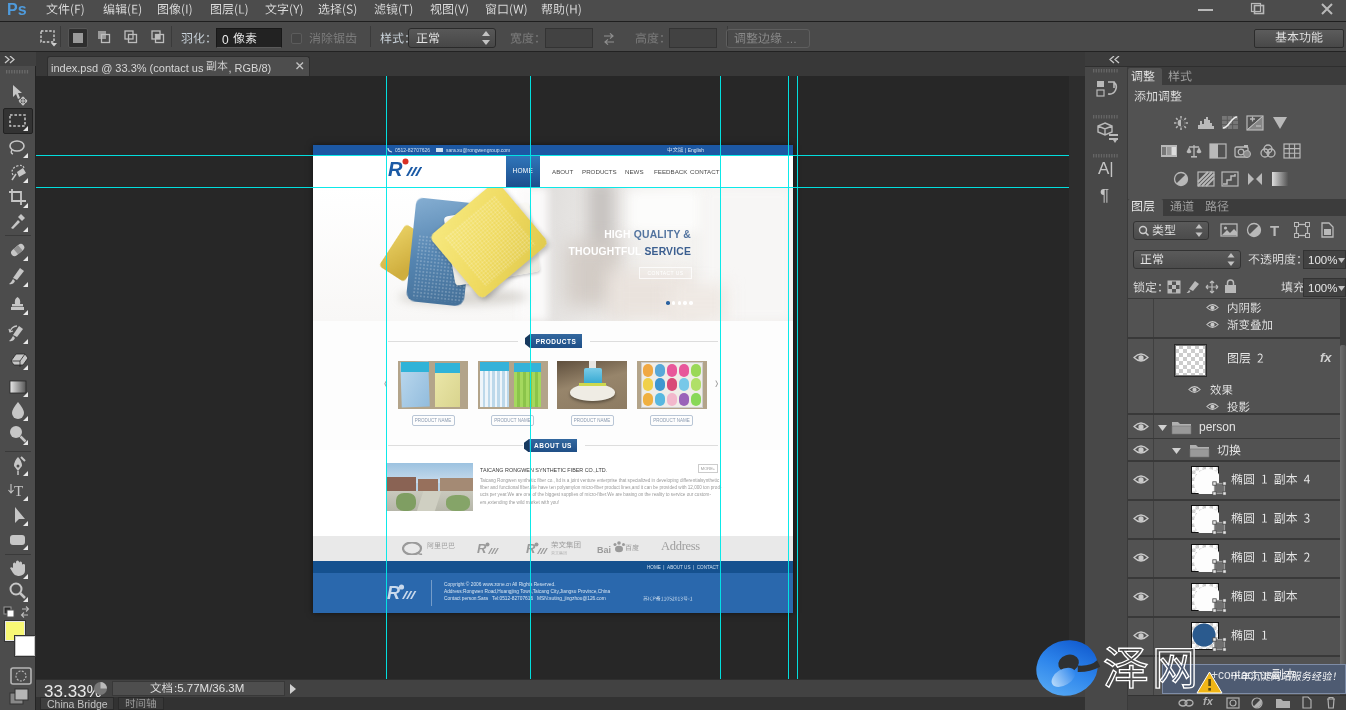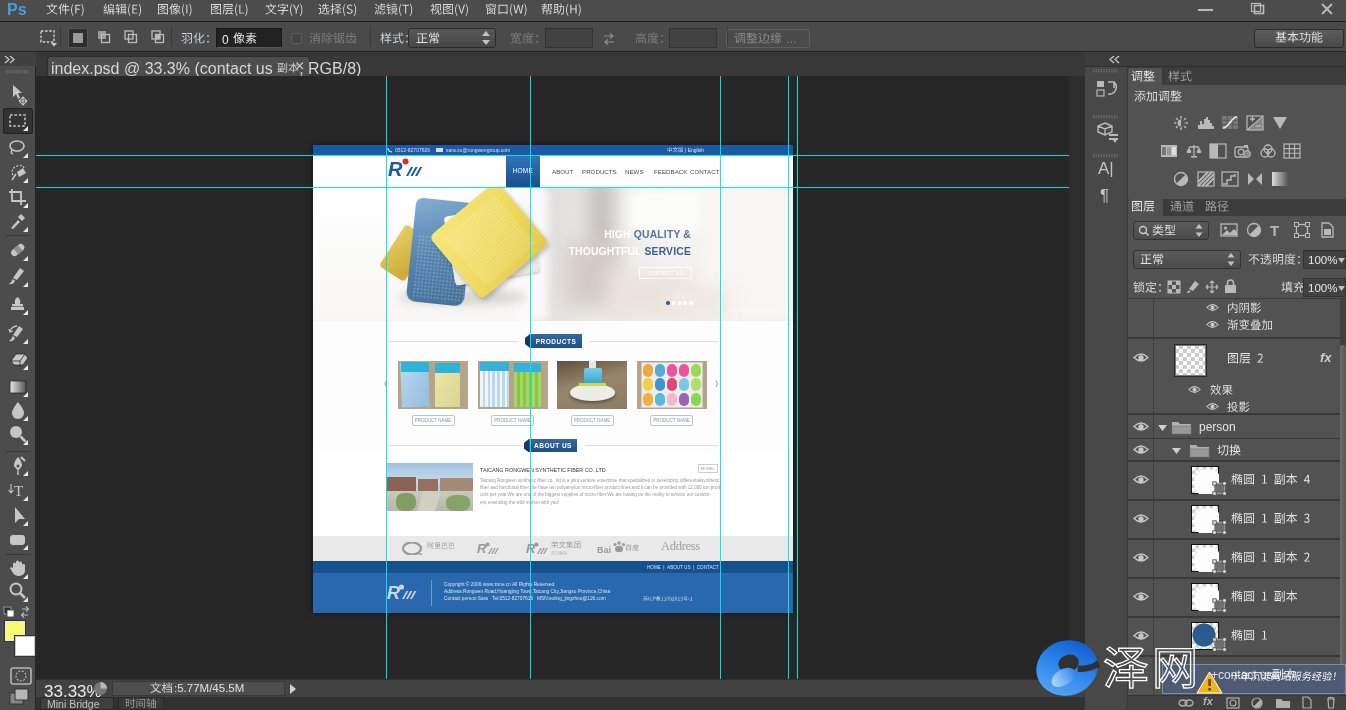--- a/index.html
+++ b/index.html
@@ -145,21 +145,21 @@
     </svg>
 <div class="ab" style="left:786px;top:33px;font-size:11px;color:#8a8a8a">…</div>
 <div style="position:absolute;left:1254px;top:29px;width:90px;height:19px;background:linear-gradient(#5c5c5c,#484848);border:1px solid #2c2c2c;border-radius:2px"></div>
 <svg style="position:absolute;left:1275px;top:31px;overflow:visible" width="48" height="15">
       <g>
         <path transform="translate(0,10.6)" fill="#e4e4e4" d="M8.2 -10.1V-8.9H3.8V-10.1H2.9V-8.9H1.1V-8.2H2.9V-4.3H0.6V-3.5H3.2C2.5 -2.7 1.4 -1.9 0.4 -1.5C0.6 -1.4 0.9 -1.1 1 -0.8C2.2 -1.4 3.4 -2.4 4.2 -3.5H7.9C8.7 -2.5 9.9 -1.5 11 -1C11.1 -1.2 11.4 -1.5 11.6 -1.7C10.6 -2.1 9.6 -2.7 8.9 -3.5H11.5V-4.3H9.1V-8.2H10.9V-8.9H9.1V-10.1ZM3.8 -8.2H8.2V-7.4H3.8ZM5.5 -3.2V-2.1H3.1V-1.4H5.5V-0.1H1.5V0.6H10.6V-0.1H6.4V-1.4H9V-2.1H6.4V-3.2ZM3.8 -6.7H8.2V-5.8H3.8ZM3.8 -5.2H8.2V-4.3H3.8Z M17.5 -10.1V-7.5H12.8V-6.6H16.4C15.5 -4.6 14 -2.7 12.4 -1.7C12.7 -1.5 13 -1.2 13.1 -0.9C14.8 -2.1 16.4 -4.3 17.3 -6.6H17.5V-2.2H14.7V-1.3H17.5V1H18.5V-1.3H21.3V-2.2H18.5V-6.6H18.6C19.5 -4.3 21.1 -2.1 22.9 -1C23 -1.2 23.4 -1.6 23.6 -1.8C21.9 -2.7 20.4 -4.6 19.5 -6.6H23.2V-7.5H18.5V-10.1Z M24.5 -2.2 24.7 -1.3C26 -1.6 27.7 -2.1 29.3 -2.6L29.2 -3.4L27.3 -2.9V-7.8H29V-8.7H24.6V-7.8H26.4V-2.7C25.7 -2.5 25 -2.3 24.5 -2.2ZM31.2 -9.9C31.2 -9 31.2 -8.2 31.1 -7.3H29.1V-6.5H31.1C30.9 -3.5 30.3 -1.1 27.7 0.3C27.9 0.4 28.2 0.7 28.3 1C31.1 -0.6 31.8 -3.3 32 -6.5H34.4C34.2 -2.2 34 -0.6 33.7 -0.2C33.5 -0 33.4 0 33.2 0C32.9 0 32.2 -0 31.5 -0.1C31.6 0.2 31.7 0.6 31.8 0.8C32.4 0.9 33.1 0.9 33.5 0.8C33.9 0.8 34.2 0.7 34.5 0.4C34.9 -0.2 35.1 -1.9 35.3 -6.9C35.3 -7 35.3 -7.3 35.3 -7.3H32C32.1 -8.2 32.1 -9 32.1 -9.9Z M40.6 -5V-4H38V-5ZM37.2 -5.8V0.9H38V-1.5H40.6V-0.1C40.6 0.1 40.6 0.1 40.4 0.1C40.2 0.1 39.7 0.1 39.2 0.1C39.3 0.3 39.4 0.7 39.5 0.9C40.2 0.9 40.7 0.9 41.1 0.8C41.4 0.6 41.5 0.4 41.5 -0.1V-5.8ZM38 -3.3H40.6V-2.2H38ZM46.3 -9.2C45.6 -8.8 44.5 -8.4 43.5 -8V-10.1H42.6V-6.1C42.6 -5.1 42.9 -4.8 44.1 -4.8C44.3 -4.8 45.9 -4.8 46.1 -4.8C47.1 -4.8 47.4 -5.2 47.4 -6.7C47.2 -6.7 46.8 -6.9 46.7 -7C46.6 -5.8 46.5 -5.6 46 -5.6C45.7 -5.6 44.4 -5.6 44.1 -5.6C43.6 -5.6 43.5 -5.7 43.5 -6.1V-7.3C44.7 -7.6 45.9 -8.1 46.9 -8.5ZM46.4 -3.8C45.7 -3.4 44.6 -2.9 43.5 -2.6V-4.5H42.6V-0.4C42.6 0.6 42.9 0.9 44.1 0.9C44.3 0.9 45.9 0.9 46.2 0.9C47.2 0.9 47.4 0.4 47.6 -1.2C47.3 -1.2 47 -1.4 46.8 -1.5C46.7 -0.2 46.6 0 46.1 0C45.8 0 44.4 0 44.2 0C43.6 0 43.5 -0 43.5 -0.4V-1.8C44.7 -2.1 46.1 -2.6 47 -3.2ZM37 -6.6C37.3 -6.7 37.7 -6.8 41 -7C41.1 -6.8 41.2 -6.6 41.2 -6.4L42 -6.8C41.8 -7.5 41.1 -8.6 40.5 -9.4L39.7 -9.1C40 -8.7 40.3 -8.2 40.6 -7.7L38 -7.6C38.5 -8.2 39 -9 39.4 -9.8L38.5 -10.1C38.1 -9.2 37.5 -8.2 37.3 -8C37.1 -7.7 36.9 -7.5 36.7 -7.5C36.8 -7.3 37 -6.8 37 -6.6Z"></path>
       </g>
     </svg>
 <div style="position:absolute;left:36px;top:52px;width:1049px;height:24px;background:#383838"></div>
 <div style="position:absolute;left:47px;top:56px;width:263px;height:20px;background:#4d4d4d;border:1px solid #2e2e2e;border-bottom:none;border-radius:3px 3px 0 0"></div>
-<div class="ab" style="left:51px;top:60px;font-size:16px;color:#d6d6d6;white-space:nowrap">index.psd @ 33.3% (contact us <svg style="display:inline-block;vertical-align:baseline;margin-bottom:-2px;overflow:visible" width="22" height="14">
+<div class="ab" style="left:51px;top:60px;font-size:11px;color:#d6d6d6;white-space:nowrap">index.psd @ 33.3% (contact us <svg style="display:inline-block;vertical-align:baseline;margin-bottom:-2px;overflow:visible" width="22" height="14">
         <path transform="translate(0,9.7)" fill="#d6d6d6" d="M7.4 -7.9V-1.8H8.2V-7.9ZM9.3 -9V-0.2C9.3 0 9.3 0.1 9.1 0.1C8.9 0.1 8.2 0.1 7.6 0.1C7.7 0.3 7.8 0.7 7.8 0.9C8.8 0.9 9.3 0.9 9.7 0.7C10 0.6 10.1 0.3 10.1 -0.2V-9ZM0.6 -8.7V-8H6.7V-8.7ZM2.1 -6.6H5.3V-5.3H2.1ZM1.3 -7.2V-4.7H6.1V-7.2ZM3.3 -0.4H1.7V-1.5H3.3ZM4.1 -0.4V-1.5H5.8V-0.4ZM0.9 -3.9V0.8H1.7V0.3H5.8V0.7H6.5V-3.9ZM3.3 -2.2H1.7V-3.2H3.3ZM4.1 -2.2V-3.2H5.8V-2.2Z M16.1 -9.2V-6.9H11.7V-6.1H15C14.2 -4.2 12.9 -2.4 11.4 -1.5C11.6 -1.4 11.9 -1.1 12 -0.9C13.6 -2 15 -3.9 15.9 -6.1H16.1V-2H13.5V-1.2H16.1V0.9H16.9V-1.2H19.5V-2H16.9V-6.1H17.1C17.9 -3.9 19.3 -1.9 21 -0.9C21.1 -1.1 21.4 -1.4 21.6 -1.6C20.1 -2.5 18.7 -4.2 17.9 -6.1H21.3V-6.9H16.9V-9.2Z"></path>
       </svg>, RGB/8)</div>
 <svg class="ab" style="left:295px;top:61px" width="10" height="10">
       <path d="M1.5 1.5 L8 8 M8 1.5 L1.5 8" stroke="#c2c2c2" stroke-width="1.4"></path>
     </svg>
 <div style="position:absolute;left:36px;top:76px;width:1049px;height:603px;background:#272727"></div>
 <div style="position:absolute;left:1069px;top:76px;width:16px;height:603px;background:#2d2d2d"></div>
 <div class="ab" style="left:313px;top:145px;width:480px;height:468px;background:#ffffff;box-shadow:0 0 6px rgba(0,0,0,0.55);overflow:hidden">
 <div style="position:absolute;left:0;top:0;width:480px;height:9.5px;background:#1c58a4"></div>
 <svg style="position:absolute;left:74px;top:2px" width="6" height="6">
@@ -371,27 +371,27 @@
 <svg class="ab" style="left:93px;top:681px" width="15" height="15">
       <circle cx="7.5" cy="7.5" r="6.5" fill="#777"></circle>
       <path d="M7.5 7.5 L7.5 1 A6.5 6.5 0 0 1 14 7.5 Z" fill="#bbb"></path>
     </svg>
 <div style="position:absolute;left:112px;top:681px;width:173px;height:15px;background:#4e4e4e;border:1px solid #383838"></div>
 <svg style="position:absolute;left:150px;top:682px;overflow:visible" width="23" height="14">
       <g>
         <path transform="translate(0,10.1)" fill="#e0e0e0" d="M4.9 -9.5C5.2 -8.9 5.6 -8.1 5.7 -7.7L6.7 -8C6.5 -8.4 6.1 -9.2 5.8 -9.7ZM0.6 -7.6V-6.8H2.4C3 -5 4 -3.5 5.1 -2.3C3.9 -1.2 2.3 -0.5 0.4 0.1C0.6 0.3 0.9 0.7 1 0.9C2.9 0.3 4.5 -0.6 5.8 -1.7C7.1 -0.5 8.6 0.3 10.5 0.8C10.7 0.6 10.9 0.2 11.1 0C9.3 -0.4 7.7 -1.2 6.4 -2.3C7.6 -3.5 8.5 -5 9.2 -6.8H11V-7.6ZM5.8 -2.9C4.7 -4 3.9 -5.3 3.3 -6.8H8.2C7.6 -5.2 6.8 -4 5.8 -2.9Z M21.3 -8.9C21 -8.1 20.6 -6.9 20.2 -6.1L20.8 -5.9C21.3 -6.6 21.7 -7.7 22.1 -8.7ZM16.1 -8.6C16.4 -7.8 16.9 -6.7 17.1 -6L17.8 -6.3C17.6 -7 17.2 -8.1 16.8 -8.9ZM13.7 -9.7V-7.2H12V-6.4H13.6C13.2 -4.8 12.5 -3 11.8 -2C11.9 -1.8 12.1 -1.5 12.2 -1.2C12.8 -2 13.3 -3.3 13.7 -4.6V0.9H14.5V-4.9C14.9 -4.3 15.3 -3.6 15.5 -3.2L16 -3.9C15.8 -4.2 14.8 -5.5 14.5 -5.9V-6.4H16V-7.2H14.5V-9.7ZM15.7 -0.7V0.1H21.2V0.8H22V-5.4H19.5V-9.6H18.6V-5.4H16V-4.6H21.2V-3.1H16.1V-2.3H21.2V-0.7Z"></path>
       </g>
     </svg>
-<div class="ab" style="left:174px;top:682px;font-size:11.5px;color:#e0e0e0">:5.77M/45.5M</div>
+<div class="ab" style="left:174px;top:682px;font-size:11.5px;color:#e0e0e0">:5.77M/36.3M</div>
 <svg class="ab" style="left:288px;top:683px" width="10" height="12">
       <path d="M2 1 L8 6 L2 11 Z" fill="#cfcfcf"></path>
     </svg>
 <div style="position:absolute;left:36px;top:697px;width:1049px;height:13px;background:#323232"></div>
 <div style="position:absolute;left:40px;top:697px;width:74px;height:13px;background:#3f3f3f;border:1px solid #2a2a2a"></div>
-<div class="ab" style="left:47px;top:698px;font-size:10.5px;color:#c2c2c2">Mini Bridge</div>
+<div class="ab" style="left:47px;top:698px;font-size:10.5px;color:#c2c2c2">China Bridge</div>
 <div style="position:absolute;left:118px;top:697px;width:46px;height:13px;background:#383838;border:1px solid #2a2a2a"></div>
 <svg style="position:absolute;left:125px;top:698px;overflow:visible" width="32" height="13">
       <g>
         <path transform="translate(0,9.2)" fill="#9f9f9f" d="M5 -4.7C5.5 -3.9 6.2 -2.8 6.6 -2.2L7.3 -2.6C6.9 -3.2 6.2 -4.3 5.6 -5.1ZM3.4 -4.2V-1.8H1.6V-4.2ZM3.4 -4.9H1.6V-7.2H3.4ZM0.9 -7.9V-0.3H1.6V-1.1H4.1V-7.9ZM8 -8.8V-6.7H4.6V-5.9H8V-0.3C8 -0.1 7.9 -0.1 7.7 -0.1C7.5 -0 6.7 -0 5.9 -0.1C6 0.2 6.1 0.5 6.2 0.7C7.2 0.7 7.9 0.7 8.3 0.6C8.7 0.5 8.8 0.2 8.8 -0.3V-5.9H10.1V-6.7H8.8V-8.8Z M11.5 -6.5V0.8H12.3V-6.5ZM11.6 -8.3C12.1 -7.8 12.6 -7.2 12.9 -6.8L13.5 -7.2C13.3 -7.6 12.7 -8.2 12.2 -8.7ZM14.5 -3.1H17V-1.7H14.5ZM14.5 -5.2H17V-3.8H14.5ZM13.8 -5.8V-1H17.7V-5.8ZM14.2 -8.2V-7.5H19.3V-0.1C19.3 0 19.2 0.1 19.1 0.1C19 0.1 18.5 0.1 18.1 0.1C18.2 0.3 18.3 0.6 18.3 0.8C19 0.8 19.4 0.8 19.7 0.7C20 0.5 20.1 0.3 20.1 -0.1V-8.2Z M26.6 -2.9H28V-0.5H26.6ZM26.6 -3.6V-5.9H28V-3.6ZM30 -2.9V-0.5H28.7V-2.9ZM30 -3.6H28.7V-5.9H30ZM27.9 -8.8V-6.6H25.9V0.8H26.6V0.3H30V0.8H30.8V-6.6H28.7V-8.8ZM21.9 -3.5C22 -3.6 22.3 -3.6 22.7 -3.6H23.7V-2.1L21.5 -1.8L21.6 -1L23.7 -1.4V0.8H24.4V-1.5L25.5 -1.8L25.4 -2.4L24.4 -2.3V-3.6H25.4V-4.3H24.4V-6H23.7V-4.3H22.6C22.9 -5.1 23.2 -6 23.4 -6.9H25.4V-7.6H23.6C23.7 -8 23.8 -8.3 23.9 -8.7L23.1 -8.8C23 -8.4 23 -8 22.9 -7.6H21.5V-6.9H22.7C22.5 -6 22.2 -5.3 22.1 -5C22 -4.6 21.8 -4.2 21.6 -4.2C21.7 -4 21.9 -3.6 21.9 -3.5Z"></path>
       </g>
     </svg>
 <div style="position:absolute;left:0;top:52px;width:36px;height:658px;background:#4c4c4c;border-right:1px solid #242424"></div>
 <div style="position:absolute;left:0;top:52px;width:36px;height:14px;background:#404040"></div>
 <svg class="ab" style="left:4px;top:56px" width="12" height="8">
       <path d="M1 0 l4 3.5 -4 3.5 M6 0 l4 3.5 -4 3.5" stroke="#c8c8c8" stroke-width="1.3" fill="none"></path>

